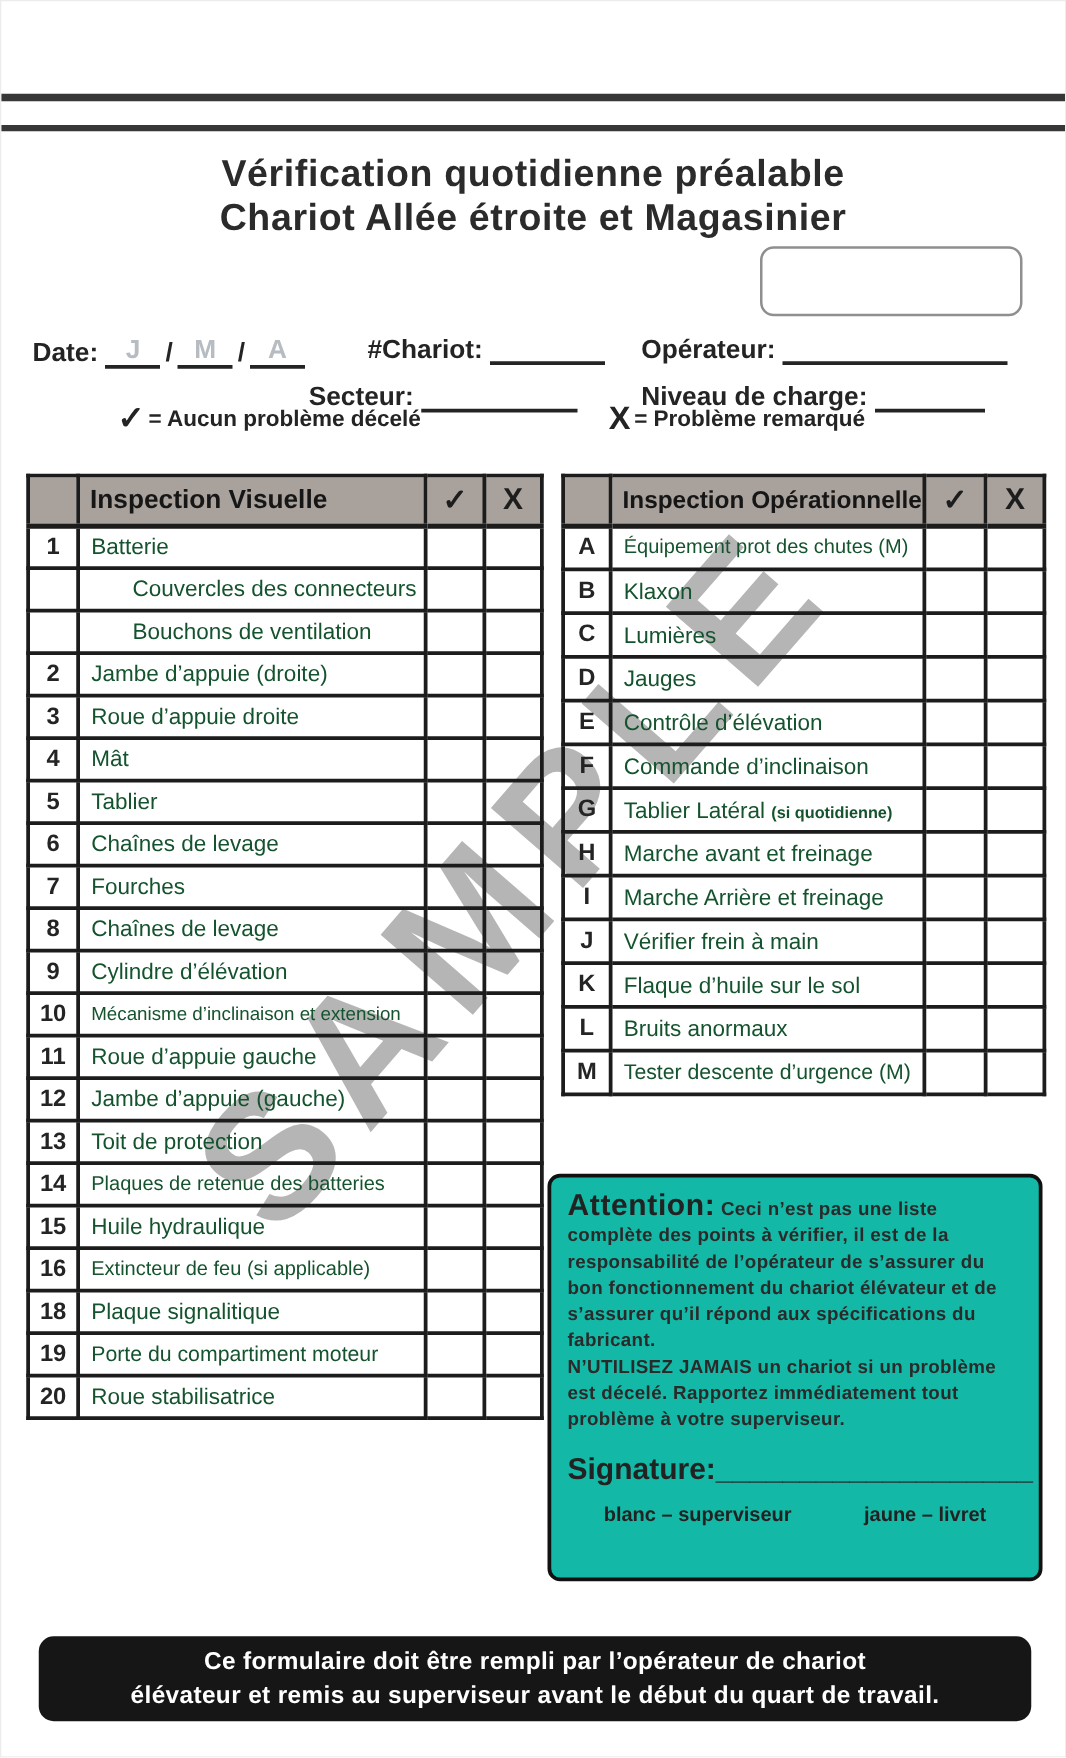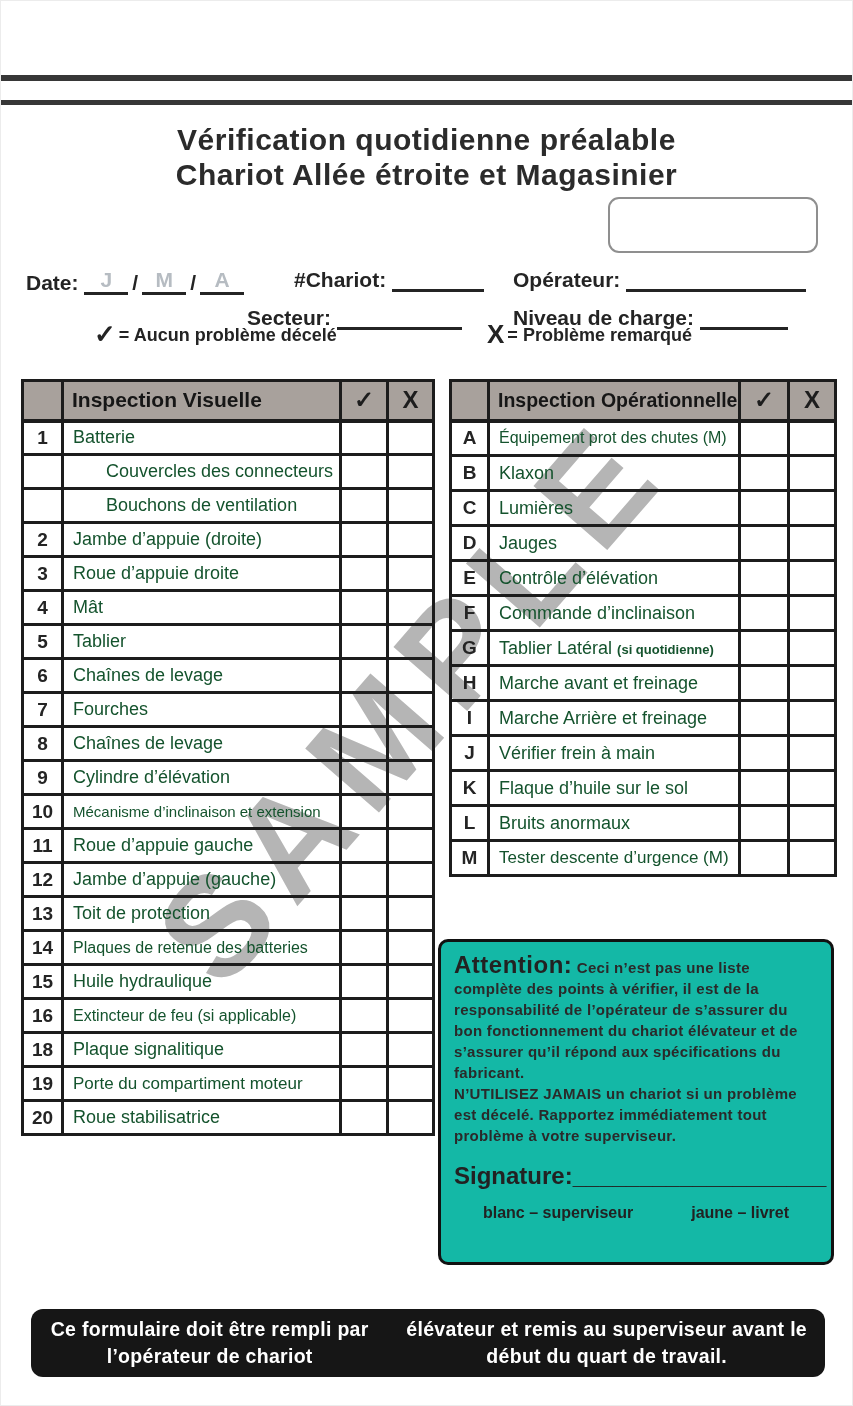--- a/index.html
+++ b/index.html
@@ -63,21 +63,21 @@
     padding:12px 13px 8px 13px;
   }
   .attn-text { font-size:15px; font-weight:bold; line-height:21px; letter-spacing:.3px; color:#2a2a2a; }
   .attn-title { font-size:24px; font-weight:bold; letter-spacing:.5px; color:#222; }
   .signature { margin-top:16px; font-size:24px; font-weight:bold; color:#222; white-space:nowrap; }
   .copies { margin-top:14px; display:flex; justify-content:space-around; font-size:16px; font-weight:bold; color:#222; }
   
   .banner {
     position:absolute; z-index:2; left:30px; top:1308px; width:794px; height:68px;
     background:var(--banner-bg,#161616); border-radius:12px; color:#fff;
-    display:flex; flex-direction:row; align-items:center; justify-content:center;
+    display:flex; flex-direction:column; align-items:center; justify-content:center;
     font-weight:bold; font-size:19.5px; line-height:27px; text-align:center; letter-spacing:.3px;
   }
 </style>
 </head>
 <body>
 
 <div class="page">
 
   <div class="rule rule1"></div>
   <div class="rule rule2"></div>

